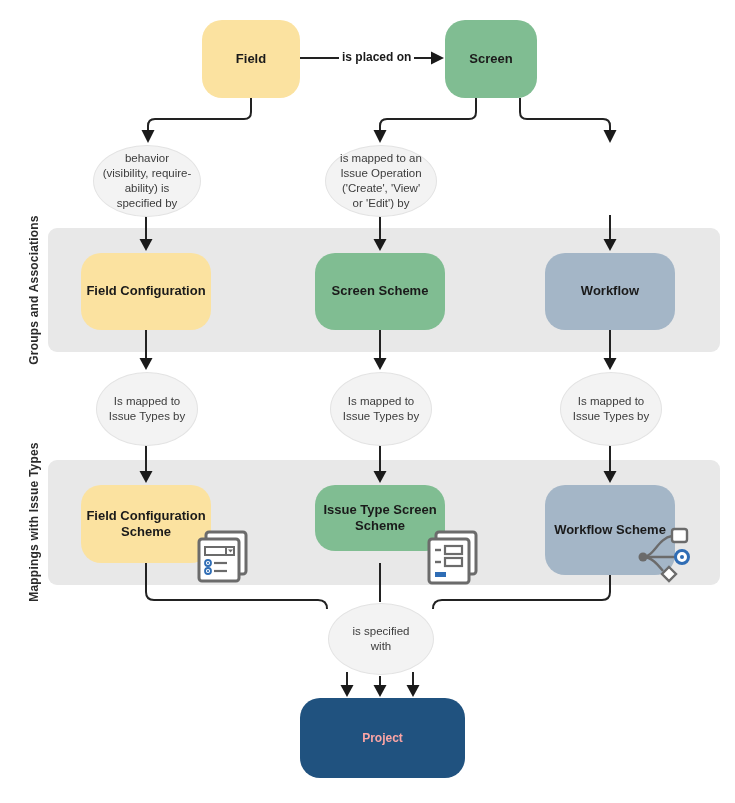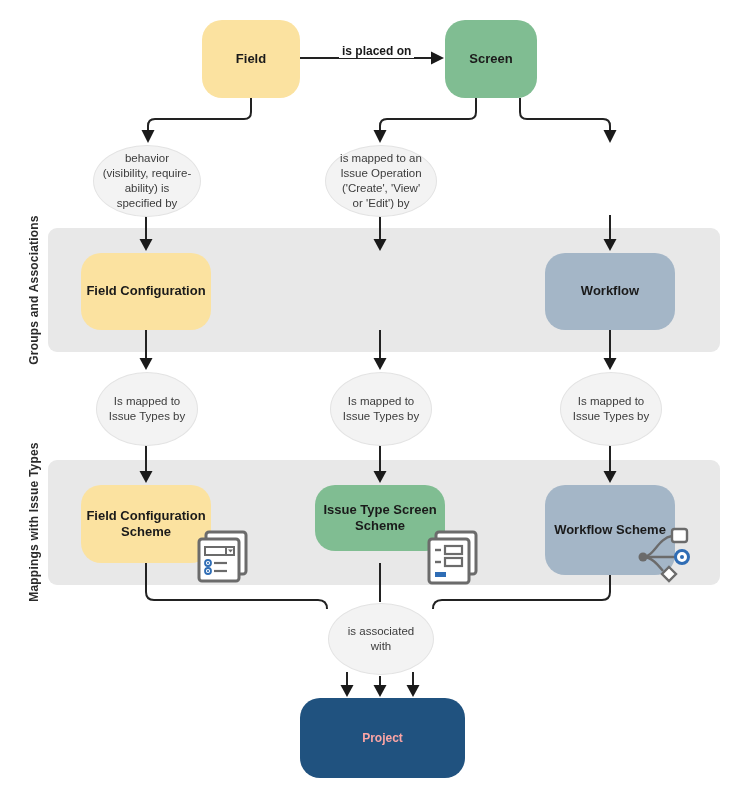--- a/index.html
+++ b/index.html
@@ -95,32 +95,33 @@
       <polygon points="373.5,471 386.5,471 380,483"></polygon>
       <polygon points="603.5,471 616.5,471 610,483"></polygon>
       <polygon points="340.5,685 353.5,685 347,697"></polygon>
       <polygon points="373.5,685 386.5,685 380,697"></polygon>
       <polygon points="406.5,685 419.5,685 413,697"></polygon>
     </g>
   </svg>
 
   <div class="node yellow" style="left:202px;top:20px;width:98px;height:78px">Field</div>
   <div class="node green" style="left:445px;top:20px;width:92px;height:78px">Screen</div>
-  <div class="edge-label" style="left:339px;top:44px">is placed on</div>
+  <div class="edge-label" style="left:339px;top:50px">is placed on</div>
 
   <div class="ellipse" style="left:93px;top:145px;width:106px;height:70px">behavior
 (visibility, require-
 ability) is
 specified by</div>
   <div class="ellipse" style="left:325px;top:145px;width:110px;height:70px">is mapped to an
 Issue Operation
 ('Create', 'View'
 or 'Edit') by</div>
 
   <div class="node yellow" style="left:81px;top:253px;width:130px;height:77px">Field Configuration</div>
+  <div class="node green" style="left:315px;top:253px;width:130px;height:77px">Screen Scheme</div>
   <div class="node slate" style="left:545px;top:253px;width:130px;height:77px">Workflow</div>
 
   <div class="ellipse" style="left:96px;top:372px;width:100px;height:72px">Is mapped to
 Issue Types by</div>
   <div class="ellipse" style="left:330px;top:372px;width:100px;height:72px">Is mapped to
 Issue Types by</div>
   <div class="ellipse" style="left:560px;top:372px;width:100px;height:72px">Is mapped to
 Issue Types by</div>
 
   <div class="node yellow" style="left:81px;top:485px;width:130px;height:78px">Field Configuration
@@ -157,18 +158,18 @@
     <path d="M 7 31 C 18 31 22 12 36 10" stroke="#6b6b6b" stroke-width="2.4" fill="none"></path>
     <path d="M 7 31 H 40" stroke="#6b6b6b" stroke-width="2.4" fill="none"></path>
     <path d="M 7 31 C 16 31 22 39 27 45" stroke="#6b6b6b" stroke-width="2.4" fill="none"></path>
     <circle cx="7" cy="31" r="4.5" fill="#6b6b6b"></circle>
     <rect x="36" y="3" width="15" height="13" rx="2.5" fill="#ffffff" stroke="#6b6b6b" stroke-width="2.4"></rect>
     <circle cx="46" cy="31" r="6.5" fill="#ffffff" stroke="#2f6db5" stroke-width="3"></circle>
     <circle cx="46" cy="31" r="2" fill="#2f6db5"></circle>
     <path d="M 33 41 l 7 7 l -7 7 l -7 -7 z" fill="#ffffff" stroke="#6b6b6b" stroke-width="2.4"></path>
   </svg>
 
-  <div class="ellipse" style="left:328px;top:603px;width:104px;height:70px">is associated
+  <div class="ellipse" style="left:328px;top:603px;width:104px;height:70px">is specified
 with</div>
 
   <div class="node navy" style="left:300px;top:698px;width:165px;height:80px">Project</div>
 
 </div>
 
 </body></html>

